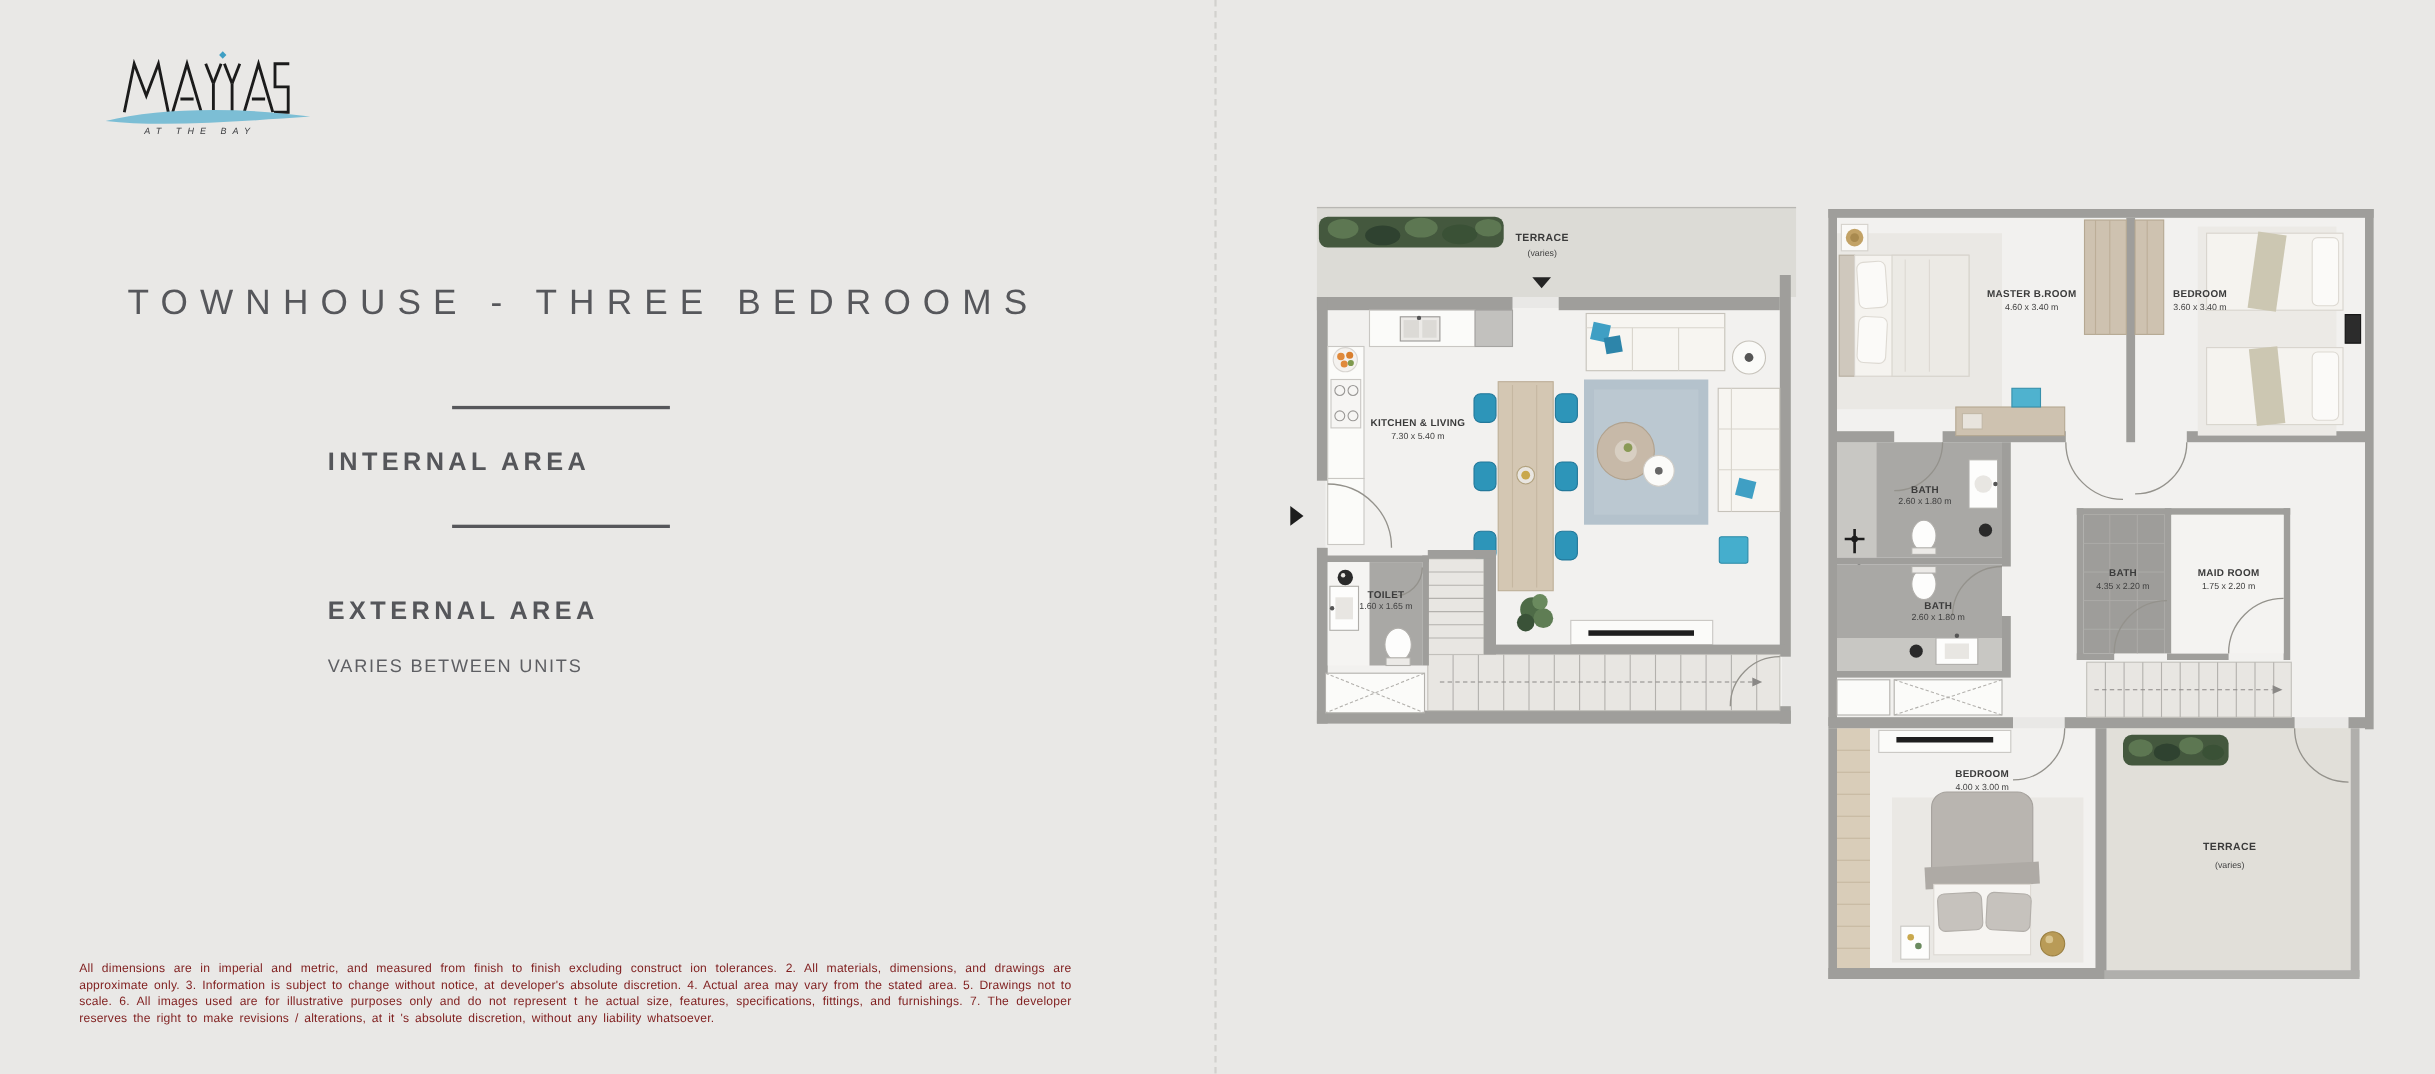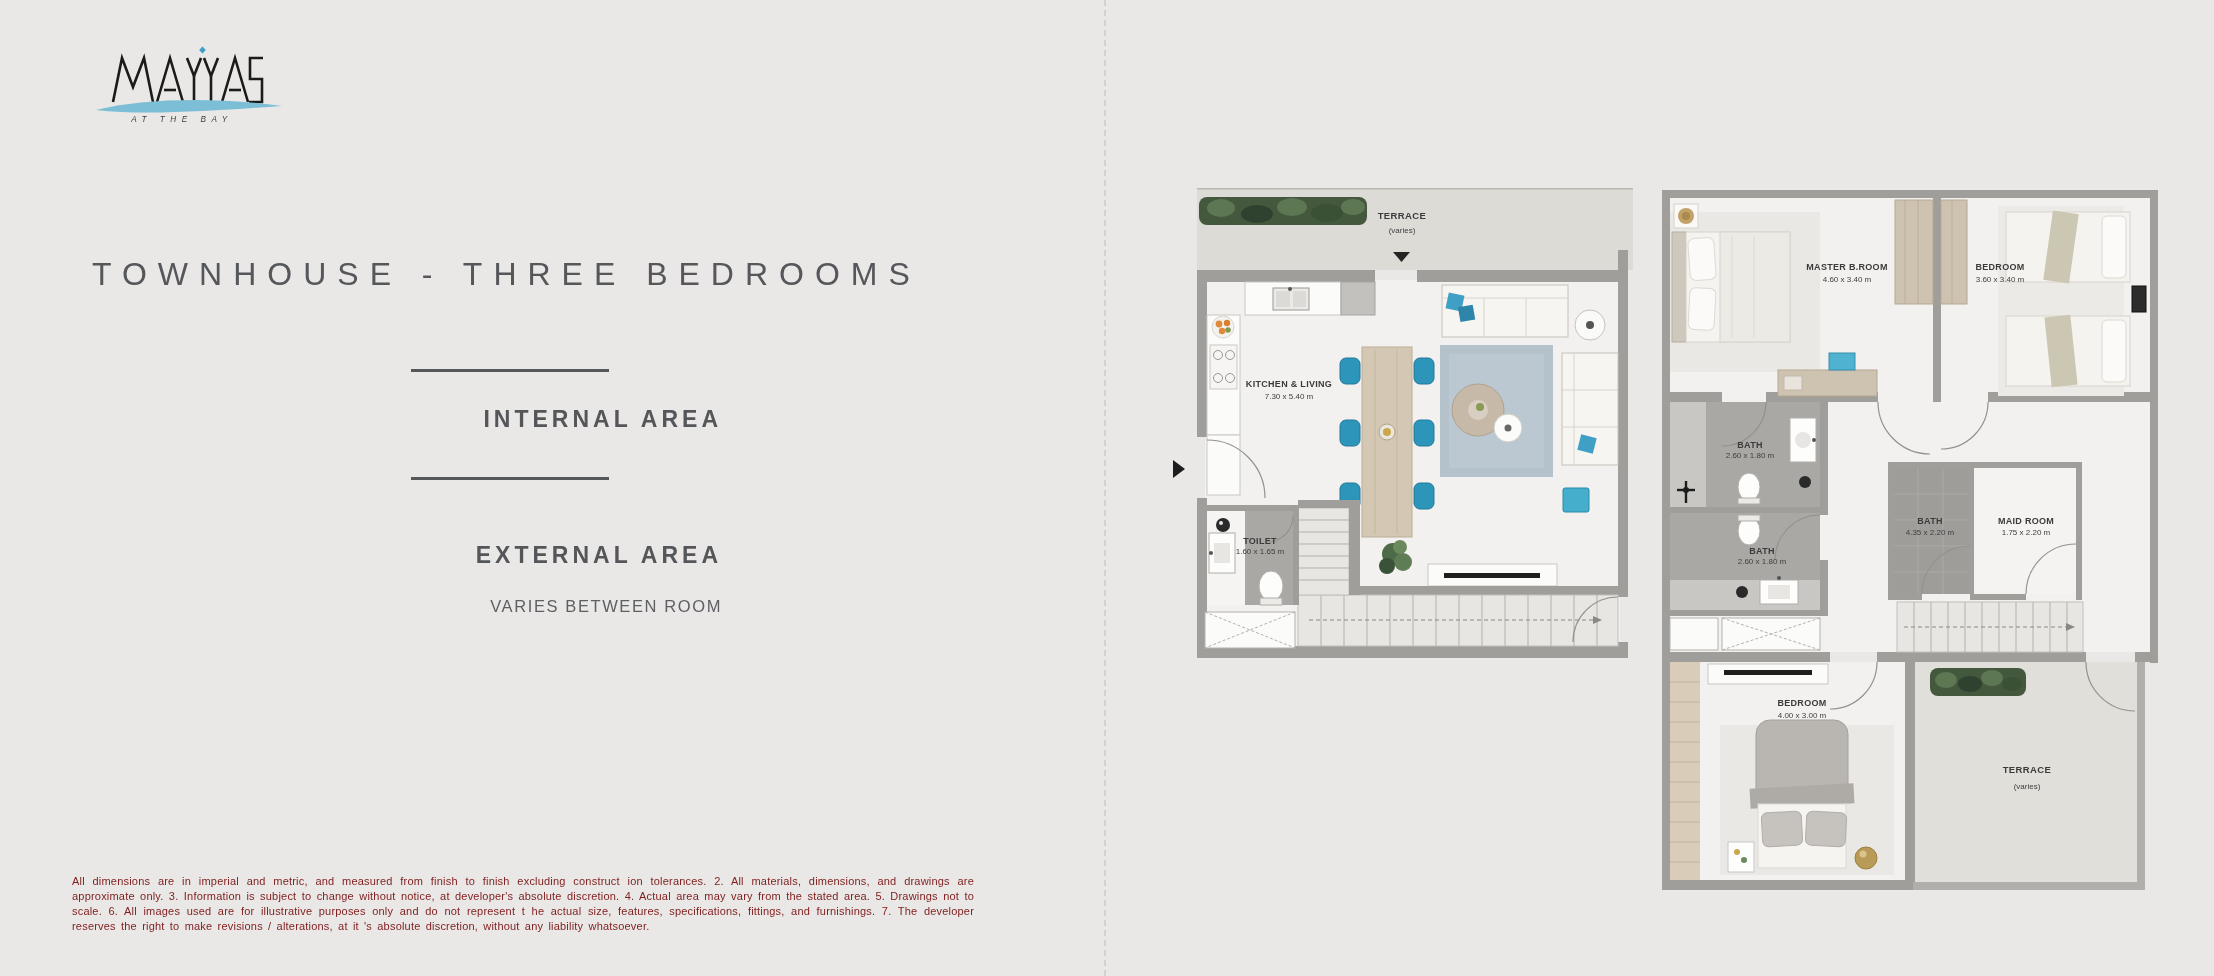--- a/index.html
+++ b/index.html
@@ -3,24 +3,24 @@
 <meta charset="utf-8">
 <style>
   html,body{margin:0;padding:0;}
   body{
     width:2214px;height:976px;position:relative;overflow:hidden;
     background:#e9e8e6;
     font-family:"Liberation Sans",sans-serif;
   }
   .logo{position:absolute;left:88px;top:40px;width:200px;height:95px;font-style:italic;}
   .page-title{
-    position:absolute;left:92px;top:256px;margin:0;
+    position:absolute;left:116px;top:256px;margin:0;
     font-size:32px;font-weight:500;letter-spacing:11px;color:#56575b;white-space:nowrap;
   }
-  .areas{position:absolute;left:298px;top:369px;width:424px;text-align:right;color:#55565a;}
+  .areas{position:absolute;left:298px;top:369px;width:424px;text-align:left;color:#55565a;}
   .rule{width:198px;height:0;border-top:3px solid #56575b;margin:0 auto;}
   .rule2{margin-top:44px;}
   .area-heading{margin:34px 0 0 0;font-size:23px;font-weight:600;letter-spacing:4px;color:#55565a;}
   .area-heading.ext{margin-top:62px;}
   .area-values{display:flex;justify-content:space-between;padding:0 50px 0 44px;margin-top:30px;
     font-size:19px;letter-spacing:1px;color:#66676b;}
   .ext-value{margin-top:28px;font-size:16.5px;letter-spacing:1.6px;color:#5e5f63;}
   .disclaimer{
     position:absolute;left:72px;top:874px;width:902px;margin:0;
     font-size:11px;line-height:14.9px;color:#7f1d1d;text-align:justify;
@@ -69,21 +69,21 @@
   </svg>
 </div>
 
 <h1 class="page-title">TOWNHOUSE - THREE BEDROOMS</h1>
 
 <section class="areas">
   <div class="rule"></div>
   <h2 class="area-heading">INTERNAL AREA</h2>
   <div class="rule rule2"></div>
   <h2 class="area-heading ext">EXTERNAL AREA</h2>
-  <div class="ext-value">VARIES BETWEEN ROOM</div>
+  <div class="ext-value">VARIES BETWEEN UNITS</div>
 </section>
 
 <p class="disclaimer">All dimensions are in imperial and metric, and measured from finish to finish excluding construct ion tolerances. 2. All materials, dimensions, and drawings are approximate only. 3. Information is subject to change without notice, at developer's absolute discretion. 4. Actual area may vary from the stated area. 5. Drawings not to scale. 6. All images used are for illustrative purposes only and do not represent t he actual size, features, specifications, fittings, and furnishings. 7. The developer reserves the right to make revisions / alterations, at it 's absolute discretion, without any liability whatsoever.</p>
 
 <div class="fold-line"></div>
 <div class="entry-arrow"></div>
 
 <svg class="plan plan-ground" width="436" height="470" viewBox="0 0 436 470">
 
   <rect x="0" y="0" width="436" height="82" fill="#dcdbd6"></rect>

